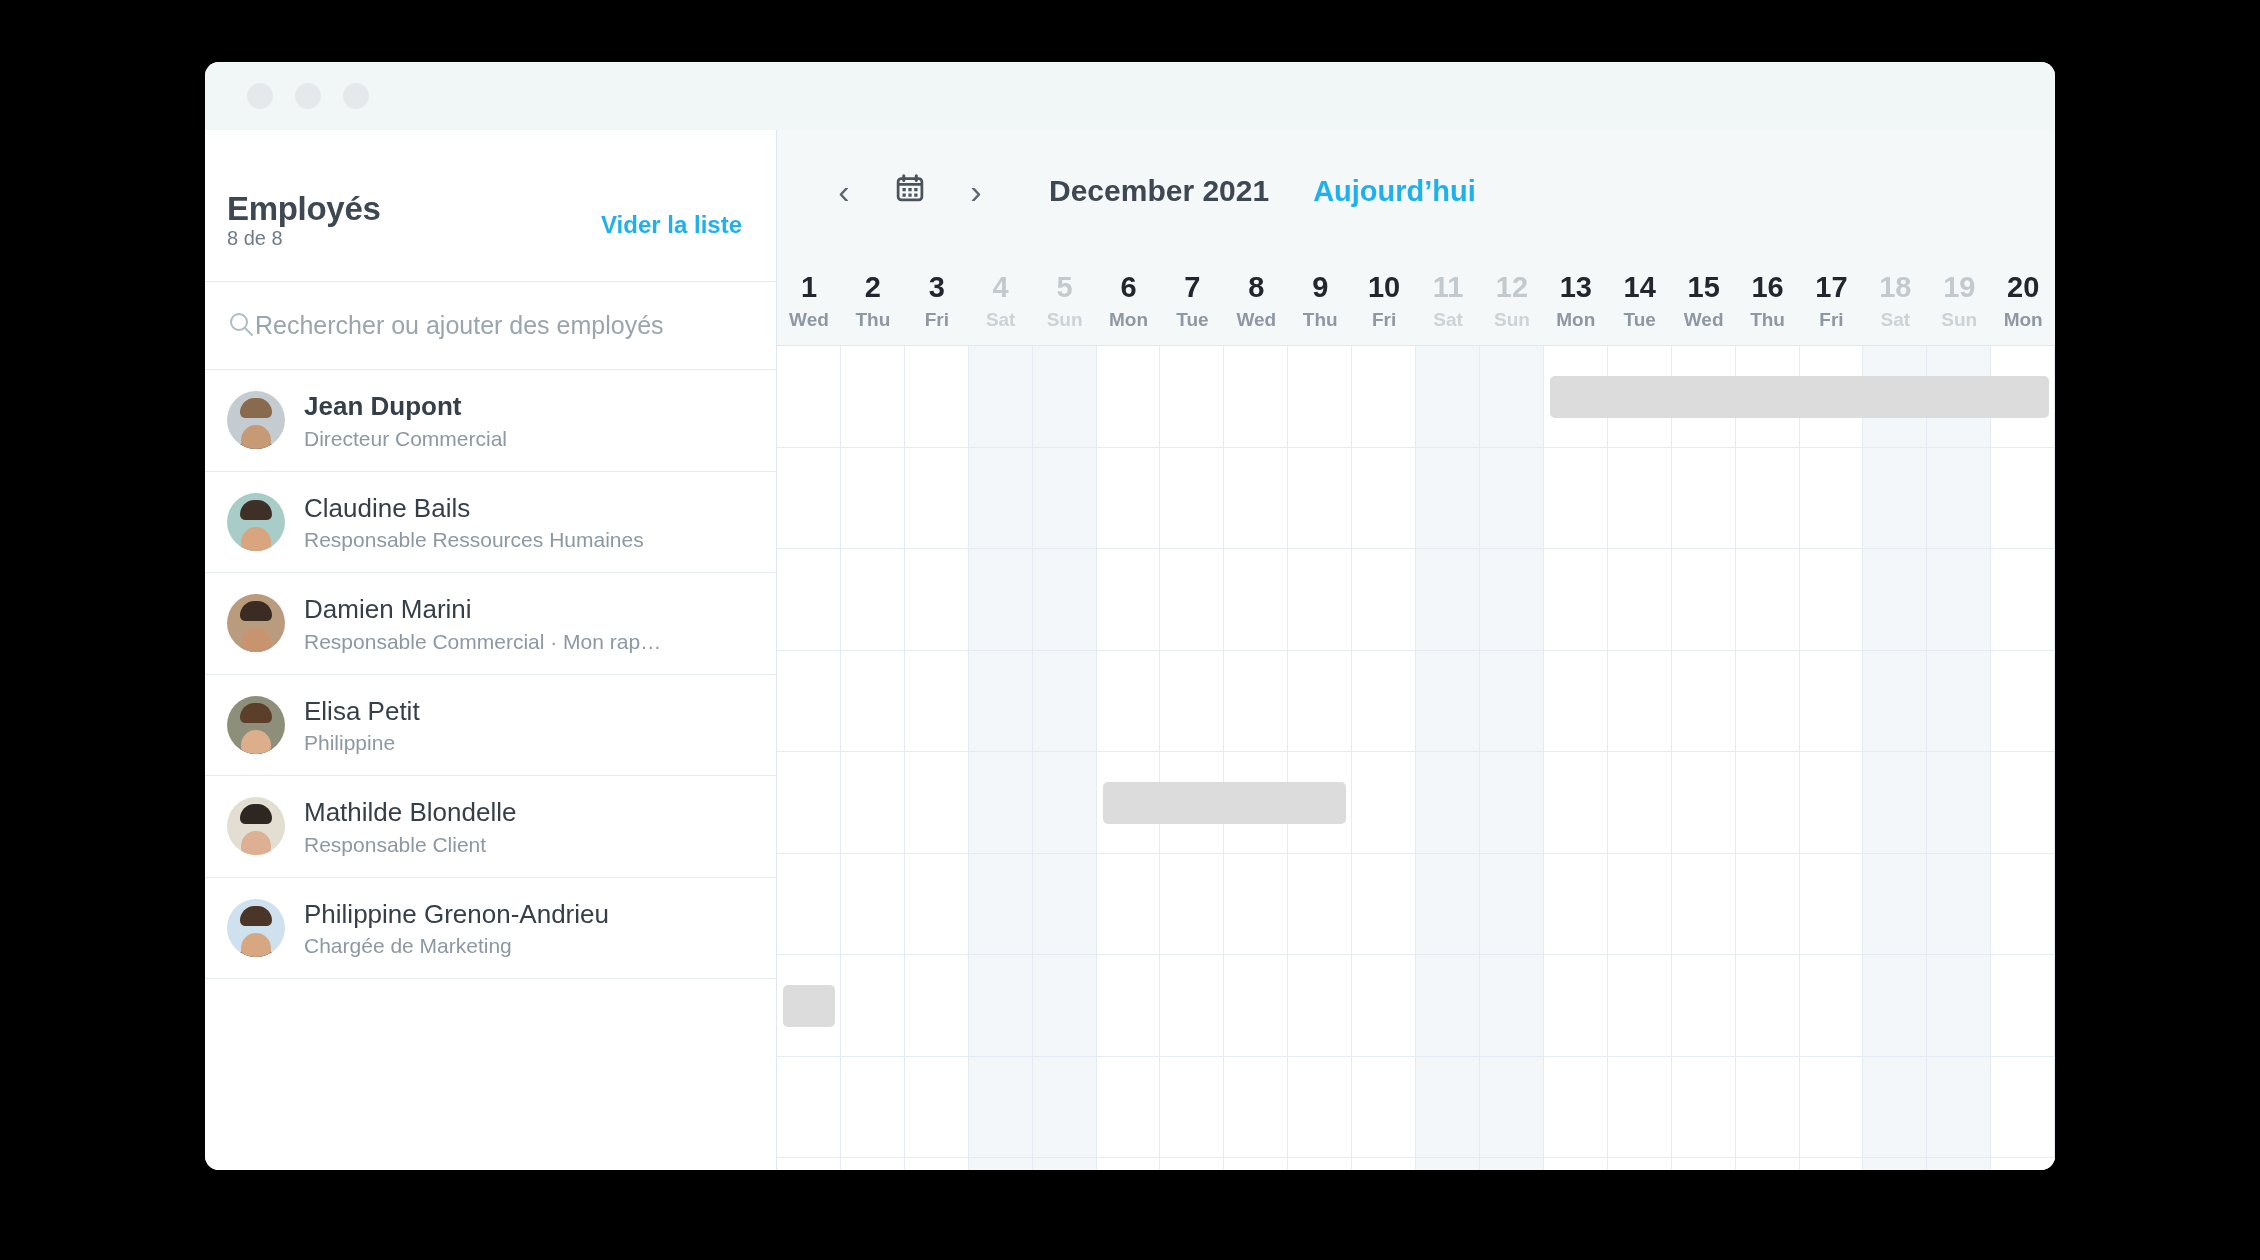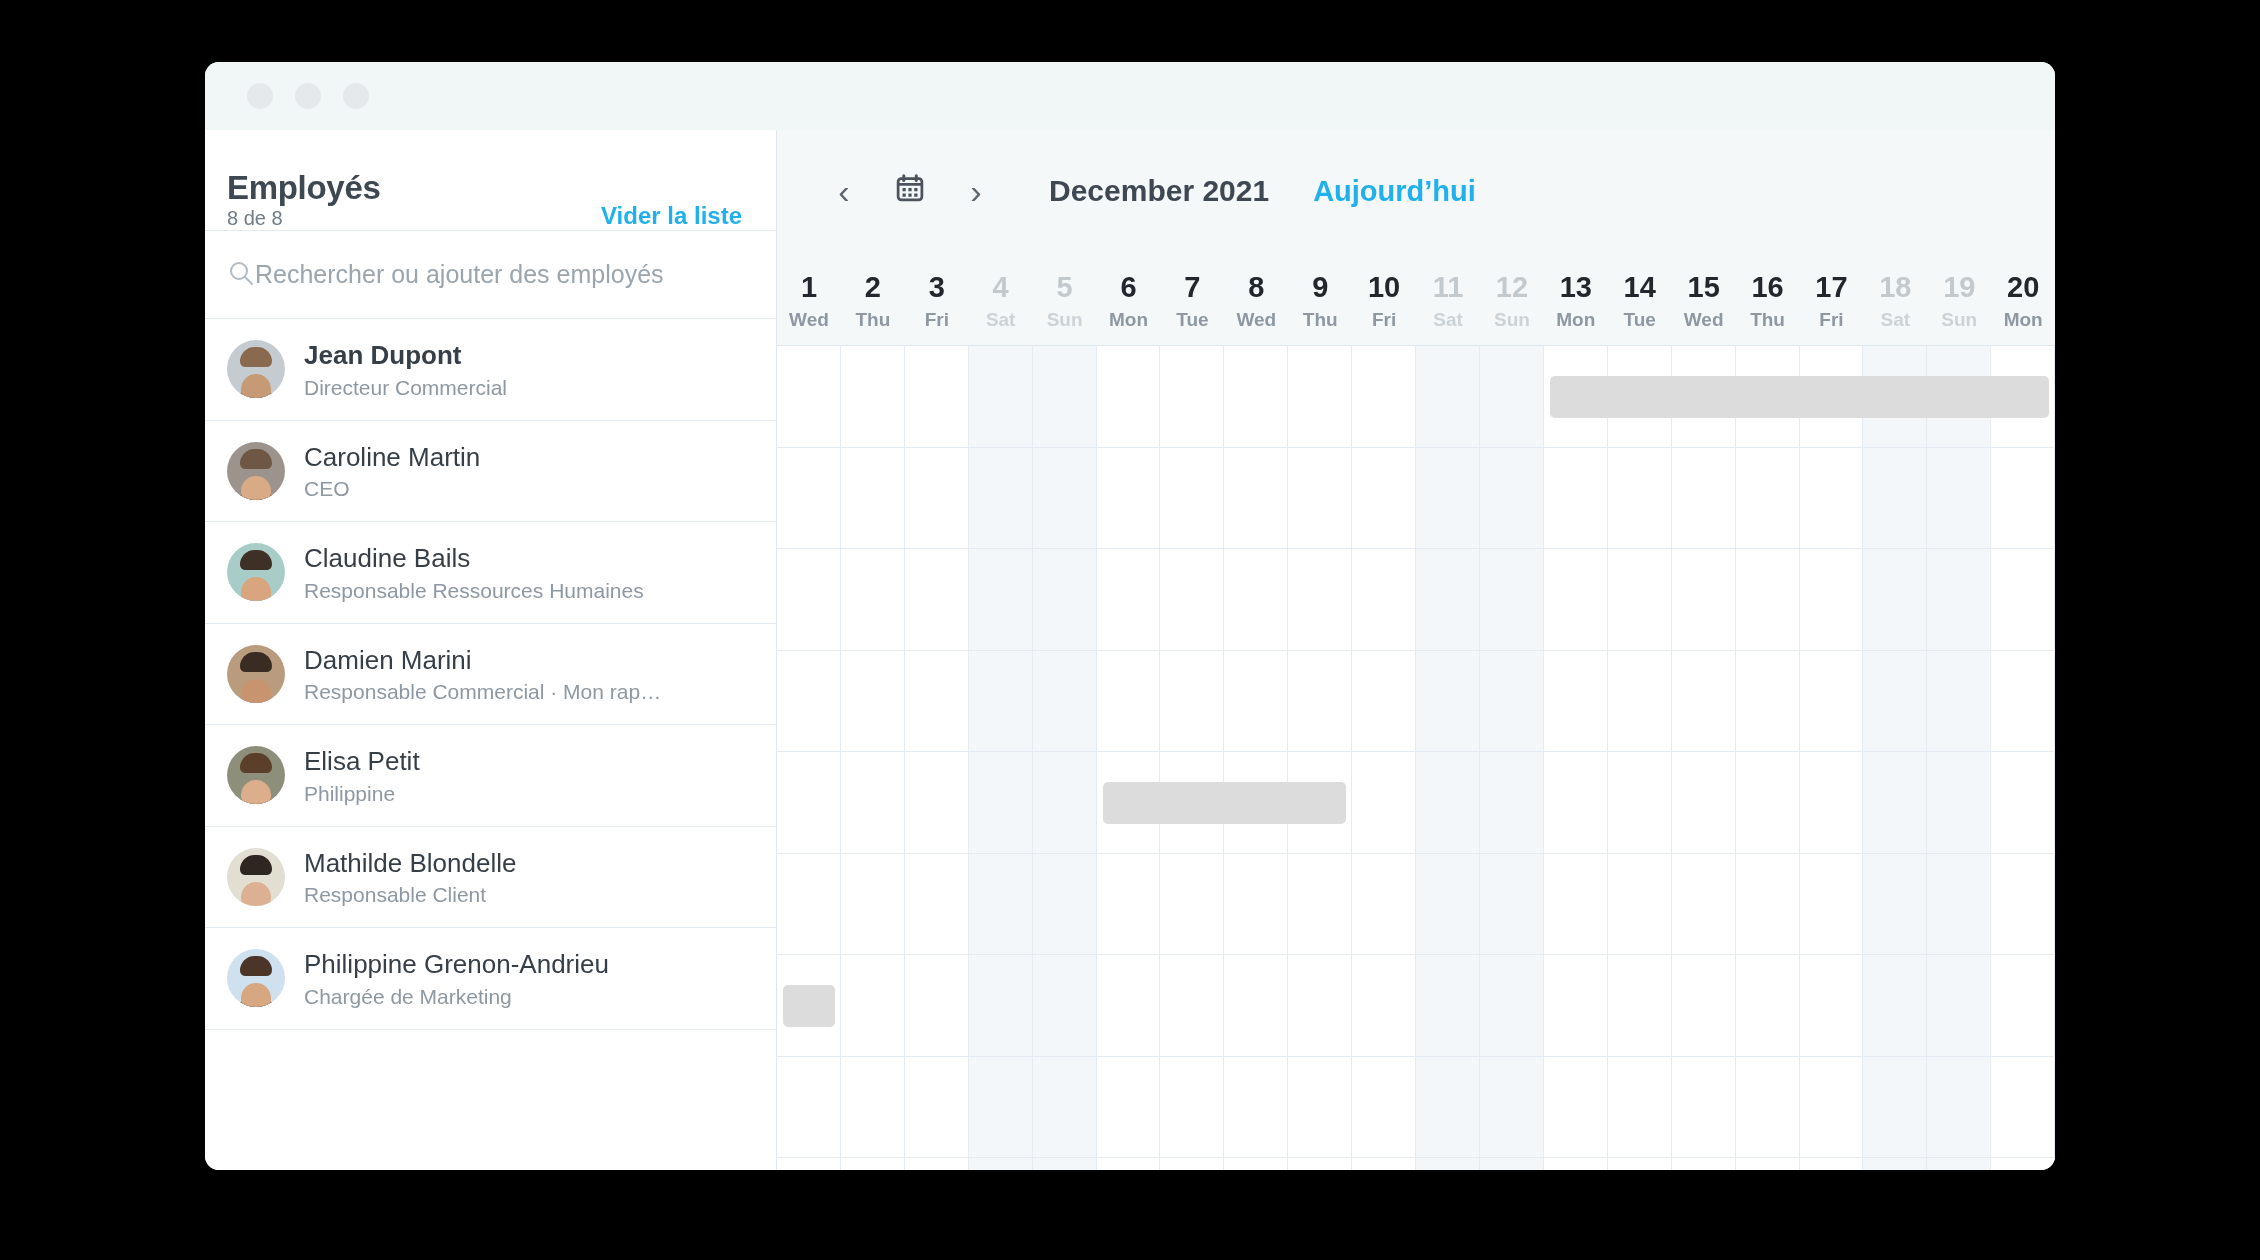--- a/index.html
+++ b/index.html
@@ -48,25 +48,25 @@
   #sidebar {
     width: 572px;
     flex: 0 0 572px;
     background: #ffffff;
     border-right: 1px solid #dfe7ef;
     display: flex;
     flex-direction: column;
   }
 
   #sidebar-header {
-    height: 101px;
+    height: 152px;
     padding: 30px 34px 0 22px;
     display: flex;
     justify-content: space-between;
-    align-items: flex-end;
+    align-items: center;
     border-bottom: 1px solid #e3eaf1;
   }
   #employees-title {
     font-size: 33px;
     font-weight: bold;
     color: #3d4852;
     letter-spacing: -0.3px;
     line-height: 1.12;
   }
   #employees-count {
@@ -292,31 +292,20 @@
       <div id="employee-list">
           <div class="employee-row">
             <div class="avatar" style="background: rgb(197, 204, 209);">
               <span class="torso" style="background:#2f343a"></span>
               <span class="face" style="background:#c79a76"></span>
               <span class="hair" style="background:#8a6a4e"></span>
             </div>
             <div class="emp-text">
               <div class="emp-name is-bold">Jean Dupont</div>
               <div class="emp-role">Directeur Commercial</div>
-            </div>
-          </div>
-          <div class="employee-row">
-            <div class="avatar" style="background: rgb(156, 148, 140);">
-              <span class="torso" style="background:#2b3038"></span>
-              <span class="face" style="background:#d8ab86"></span>
-              <span class="hair" style="background:#6e5744"></span>
-            </div>
-            <div class="emp-text">
-              <div class="emp-name">Caroline Martin</div>
-              <div class="emp-role">CEO</div>
             </div>
           </div>
           <div class="employee-row">
             <div class="avatar" style="background: rgb(168, 204, 199);">
               <span class="torso" style="background:#8fb8b3"></span>
               <span class="face" style="background:#d9a57e"></span>
               <span class="hair" style="background:#3f3027"></span>
             </div>
             <div class="emp-text">
               <div class="emp-name">Claudine Bails</div>

